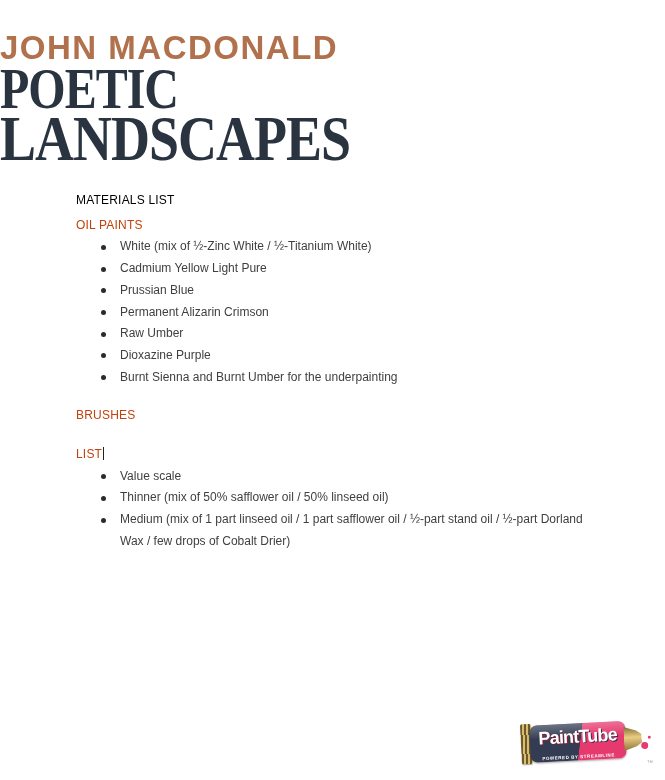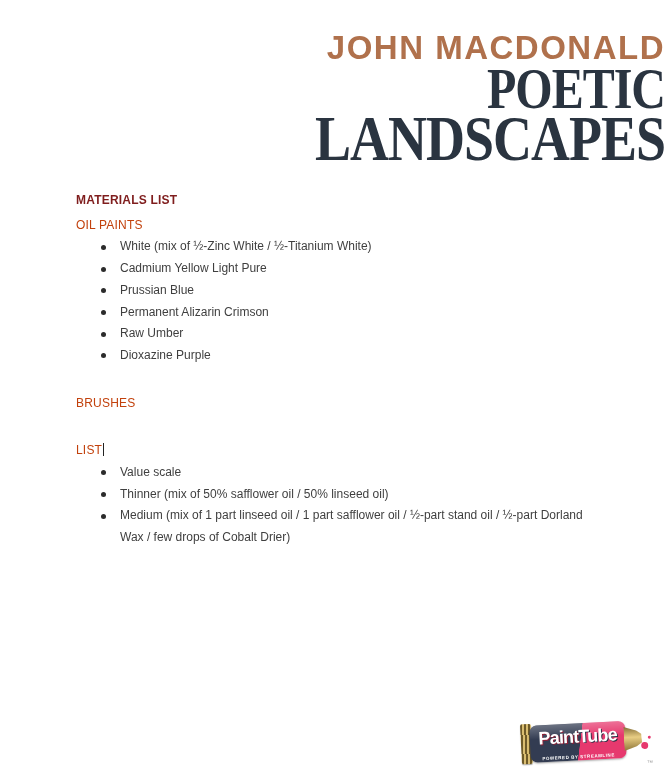--- a/index.html
+++ b/index.html
@@ -8,43 +8,43 @@
     width: 665px; height: 780px;
     background: #ffffff;
     font-family: "Liberation Sans", sans-serif;
     position: relative;
     overflow: hidden;
   }
 
   
   .header {
     position: absolute; top: 30px; left: 0; width: 100%;
-    text-align: right;
+    text-align: left;
   }
   .author {
     font-size: 33px; font-weight: bold; letter-spacing: 1.5px;
     line-height: 36px; color: #b0714c;
   }
   .title-block {
     transform: scaleY(1.18);
     transform-origin: 50% 0;
     color: #2a3440;
     font-family: "Liberation Serif", serif;
     font-weight: bold;
   }
   .title-line1 { font-size: 48px; line-height: 39px; letter-spacing: -1px; }
   .title-line2 { font-size: 54px; line-height: 46px; letter-spacing: -1px; }
 
   
   .doc {
     position: absolute; left: 76px; top: 190px; width: 520px;
     font-size: 12px; line-height: 21.7px; color: #3f3f3f;
   }
-  .doc-heading { font-weight: bold; color: #7f1d1d; letter-spacing: 0.2px; }
-  .section { margin-top: 26px; }
+  .doc-heading { font-weight: normal; color: #000000; letter-spacing: 0.2px; }
+  .section { margin-top: 17px; }
   .section.first { margin-top: 3px; }
   .section-label { color: #c2410c; letter-spacing: 0.2px; }
   ul.items { list-style: none; margin: 0; padding: 0; width: 514px; }
   ul.items li { position: relative; padding-left: 44px; }
   ul.items li::before {
     content: ""; position: absolute; left: 25px; top: 8.4px;
     width: 5px; height: 5px; border-radius: 50%; background: #2b2b2b;
   }
   .caret {
     display: inline-block; width: 1px; height: 13px;
@@ -118,20 +118,21 @@
 
   <div class="section first">
     <div class="section-label">OIL PAINTS</div>
     <ul class="items">
       <li>White (mix of ½-Zinc White / ½-Titanium White)</li>
       <li>Cadmium Yellow Light Pure</li>
       <li>Prussian Blue</li>
       <li>Permanent Alizarin Crimson</li>
       <li>Raw Umber</li>
       <li>Dioxazine Purple</li>
+      <li>Burnt Sienna and Burnt Umber for the underpainting</li>
     </ul>
   </div>
 
   <div class="section">
     <div class="section-label">BRUSHES</div>
   </div>
 
 
   <div class="section">
     <div class="section-label"><span>LIST</span><span class="caret"></span></div>

